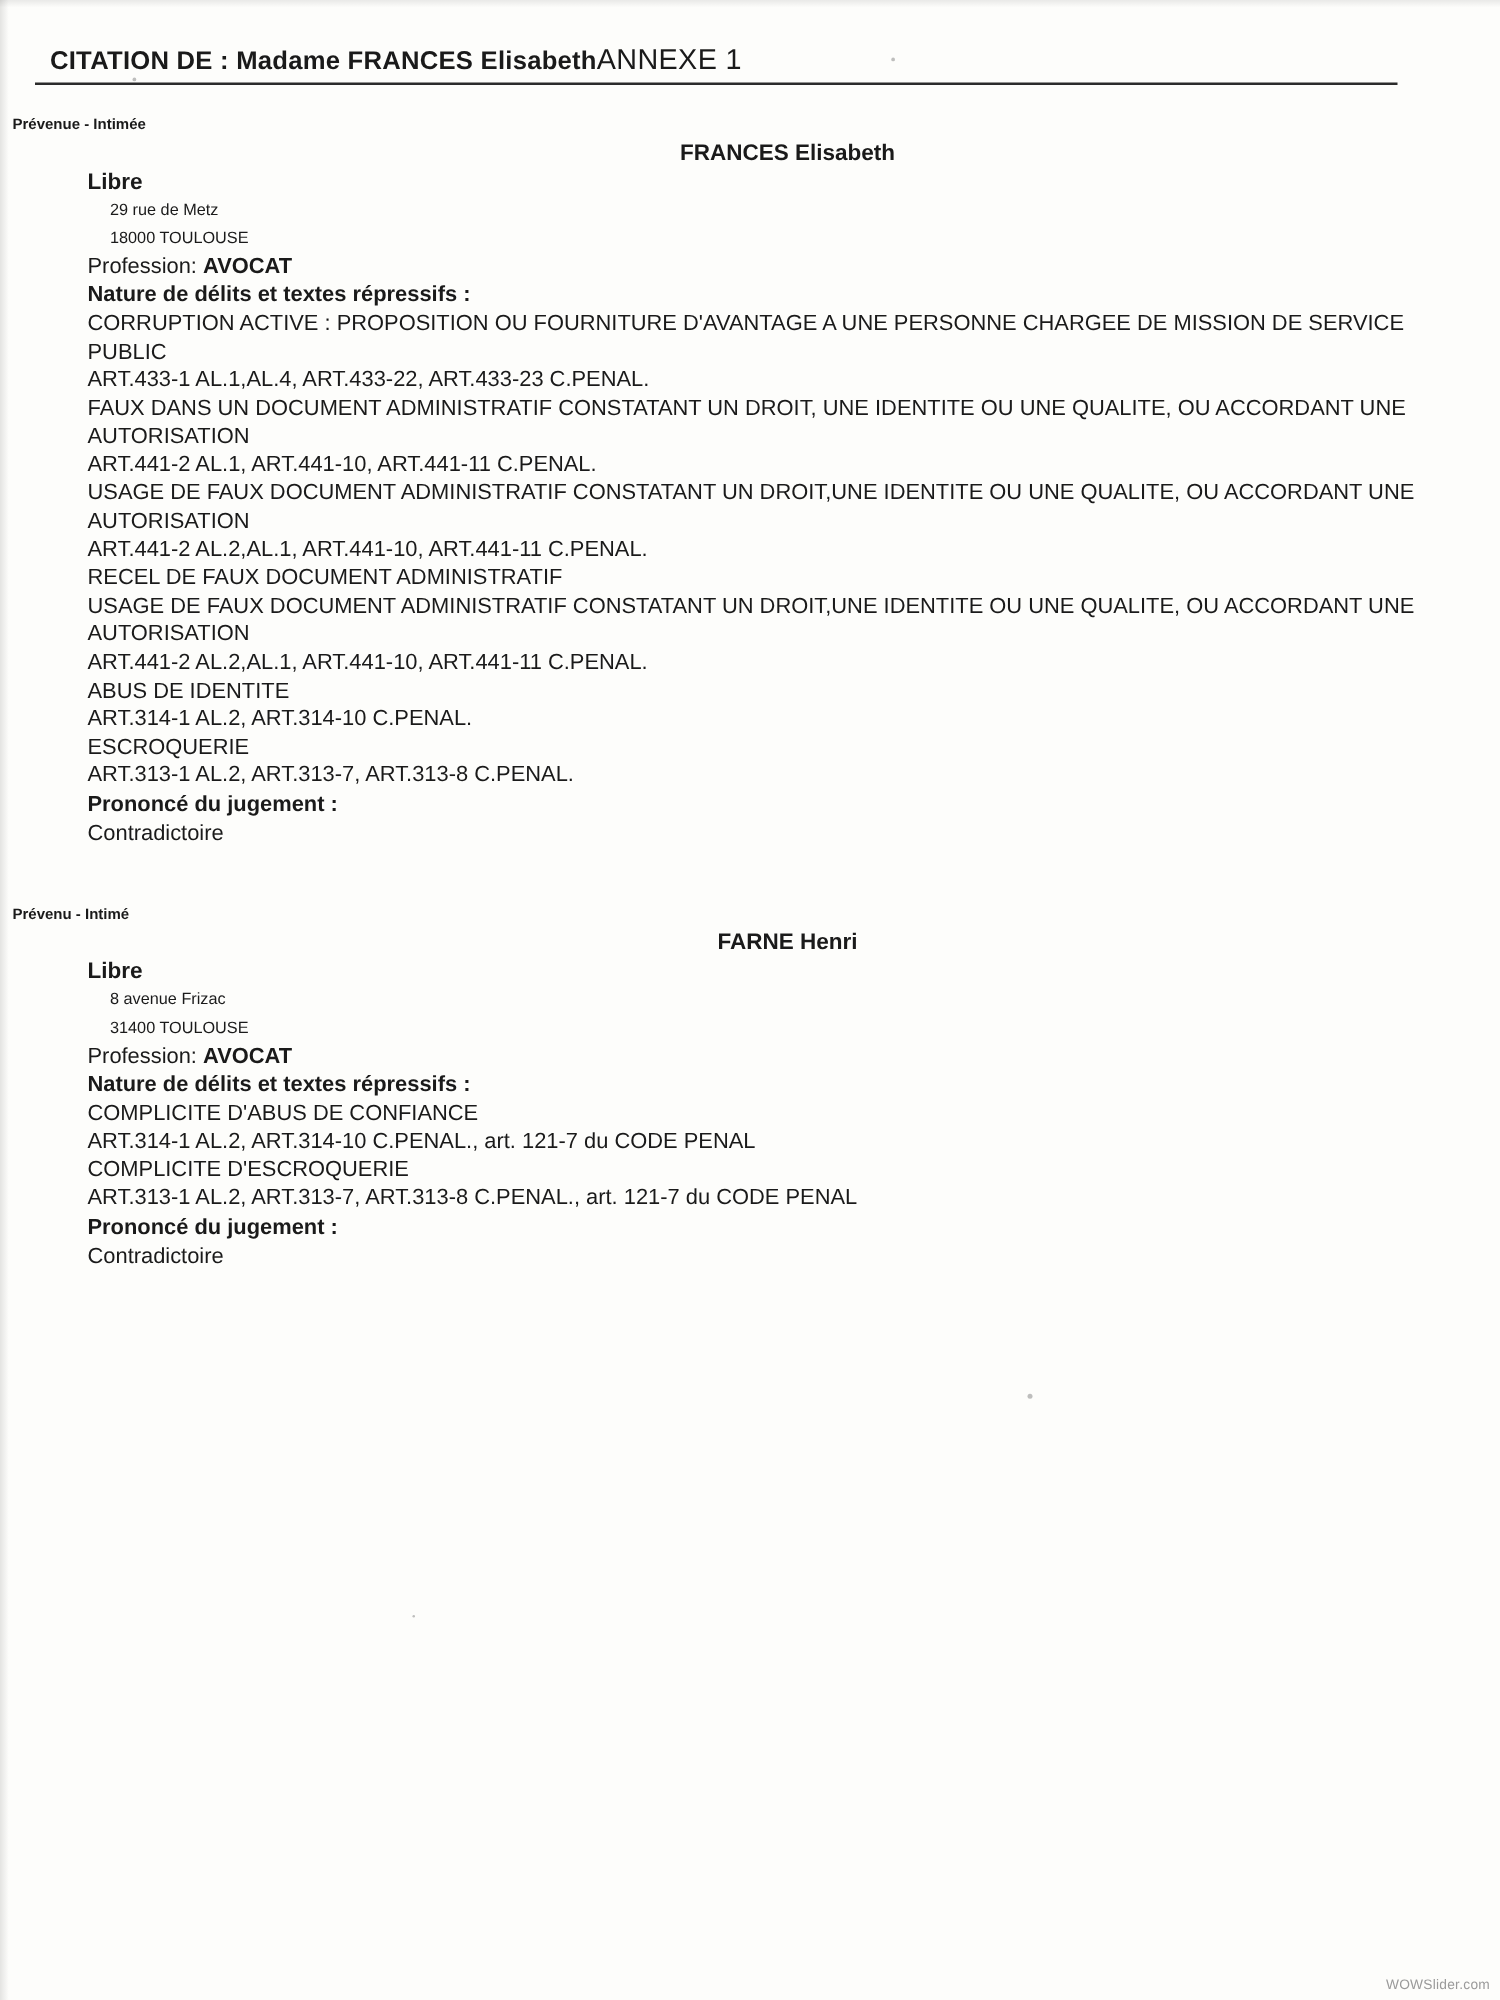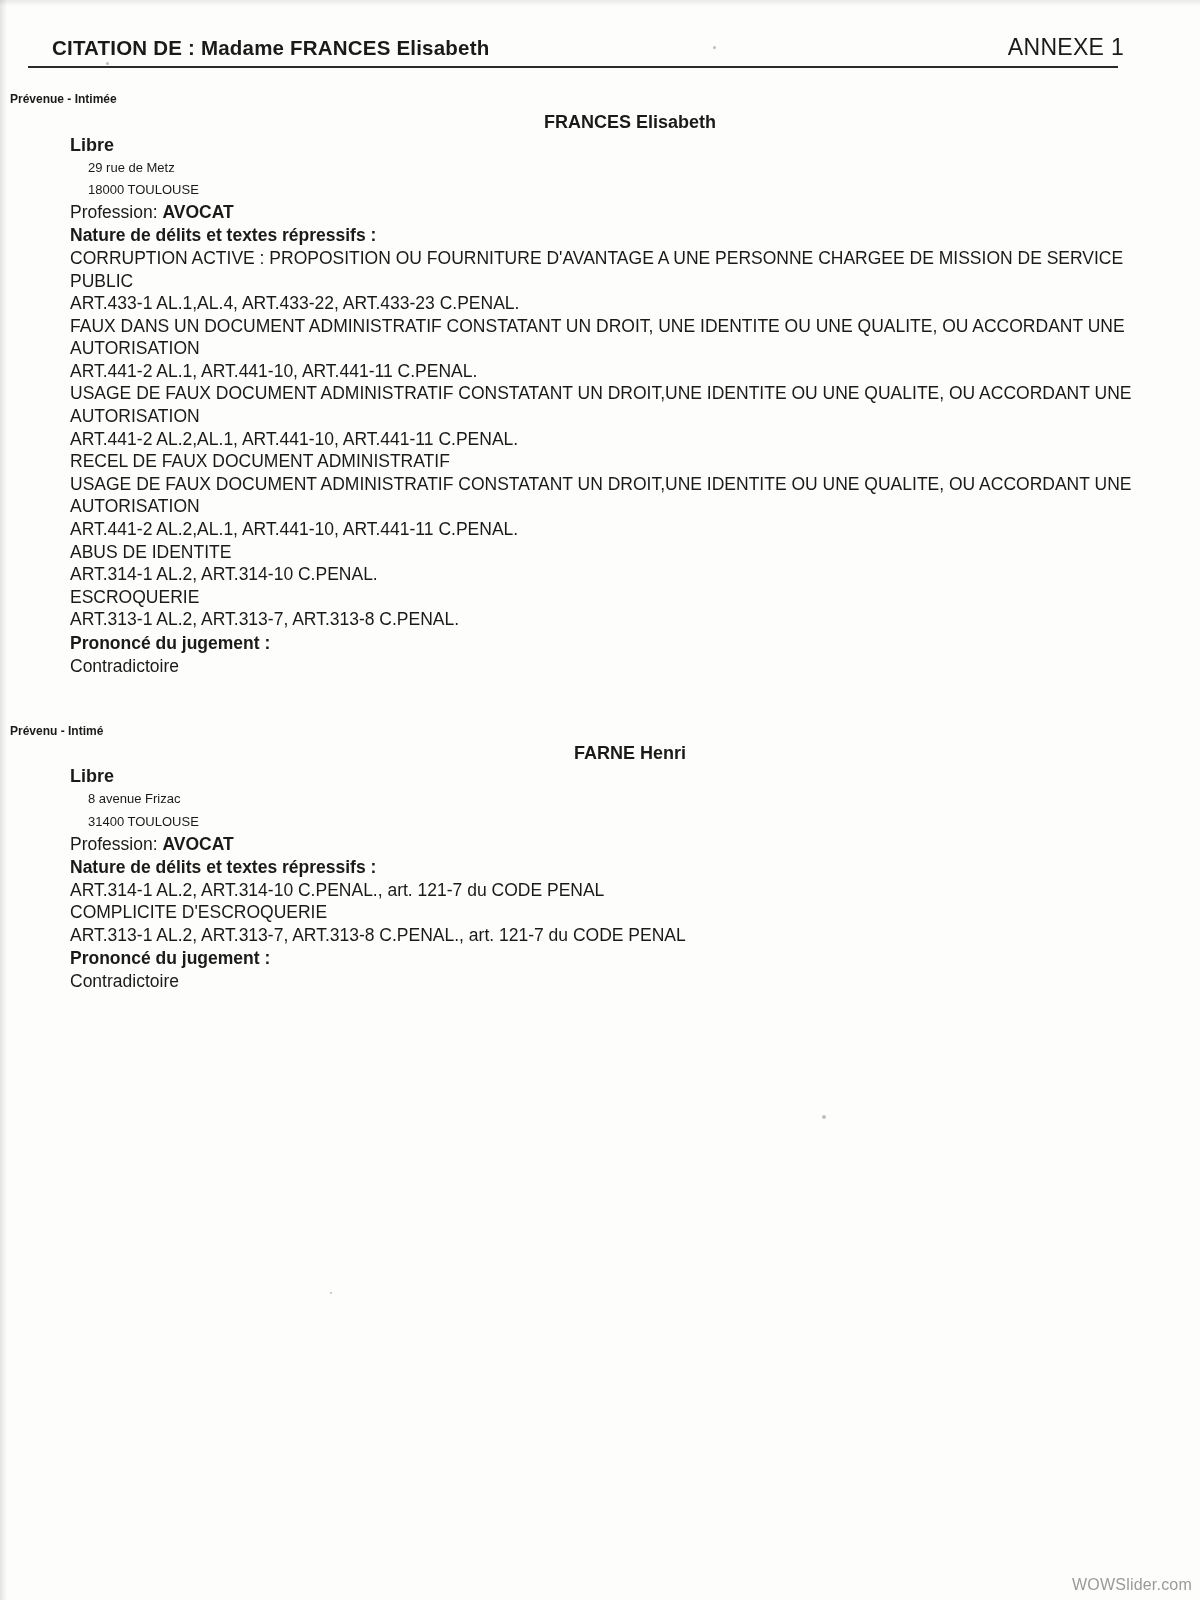--- a/index.html
+++ b/index.html
@@ -19,24 +19,23 @@
     position: absolute;
     top: 0; left: 0;
     width: 1200px;
     height: 1600px;
     background: #fdfdfb;
   }
   
   .header {
     position: absolute;
     top: 34px;
-    left: 52px;
+    left: 40px;
     width: 1072px;
     display: flex;
-    justify-content: space-between;
     align-items: baseline;
   }
   .header-title {
     font-size: 20.5px;
     font-weight: bold;
     letter-spacing: 0.2px;
     white-space: nowrap;
   }
   .header-annex {
     font-size: 23px;
@@ -128,21 +127,21 @@
   .speckle {
     position: absolute;
     background: #8a8a8a;
     border-radius: 50%;
     opacity: .55;
   }
   .watermark {
     position: absolute;
     right: 8px;
     bottom: 6px;
-    font-size: 16px;
+    font-size: 11px;
     color: #9a9a9a;
     letter-spacing: .2px;
   }
   .edge-shadow-left {
     position: absolute;
     top: 0; left: 0;
     width: 7px; height: 1600px;
     background: linear-gradient(to right, rgba(0,0,0,.10), rgba(0,0,0,0));
   }
   .edge-shadow-top {
@@ -227,20 +226,21 @@
 
       <div class="indent1">
         <div class="line">
           <span class="profession-label">Profession:</span>
           <span class="profession-value">AVOCAT</span>
         </div>
 
         <div class="section-label">Nature de délits et textes répressifs :</div>
 
         <div>
+          <div class="offence">COMPLICITE D'ABUS DE CONFIANCE</div>
           <div class="offence">ART.314-1 AL.2, ART.314-10 C.PENAL., art. 121-7 du CODE PENAL</div>
           <div class="offence">COMPLICITE D'ESCROQUERIE</div>
           <div class="offence">ART.313-1 AL.2, ART.313-7, ART.313-8 C.PENAL., art. 121-7 du CODE PENAL</div>
         </div>
 
         <div class="judgment-label">Prononcé du jugement :</div>
         <div class="judgment-value">Contradictoire</div>
       </div>
     </div>
 

